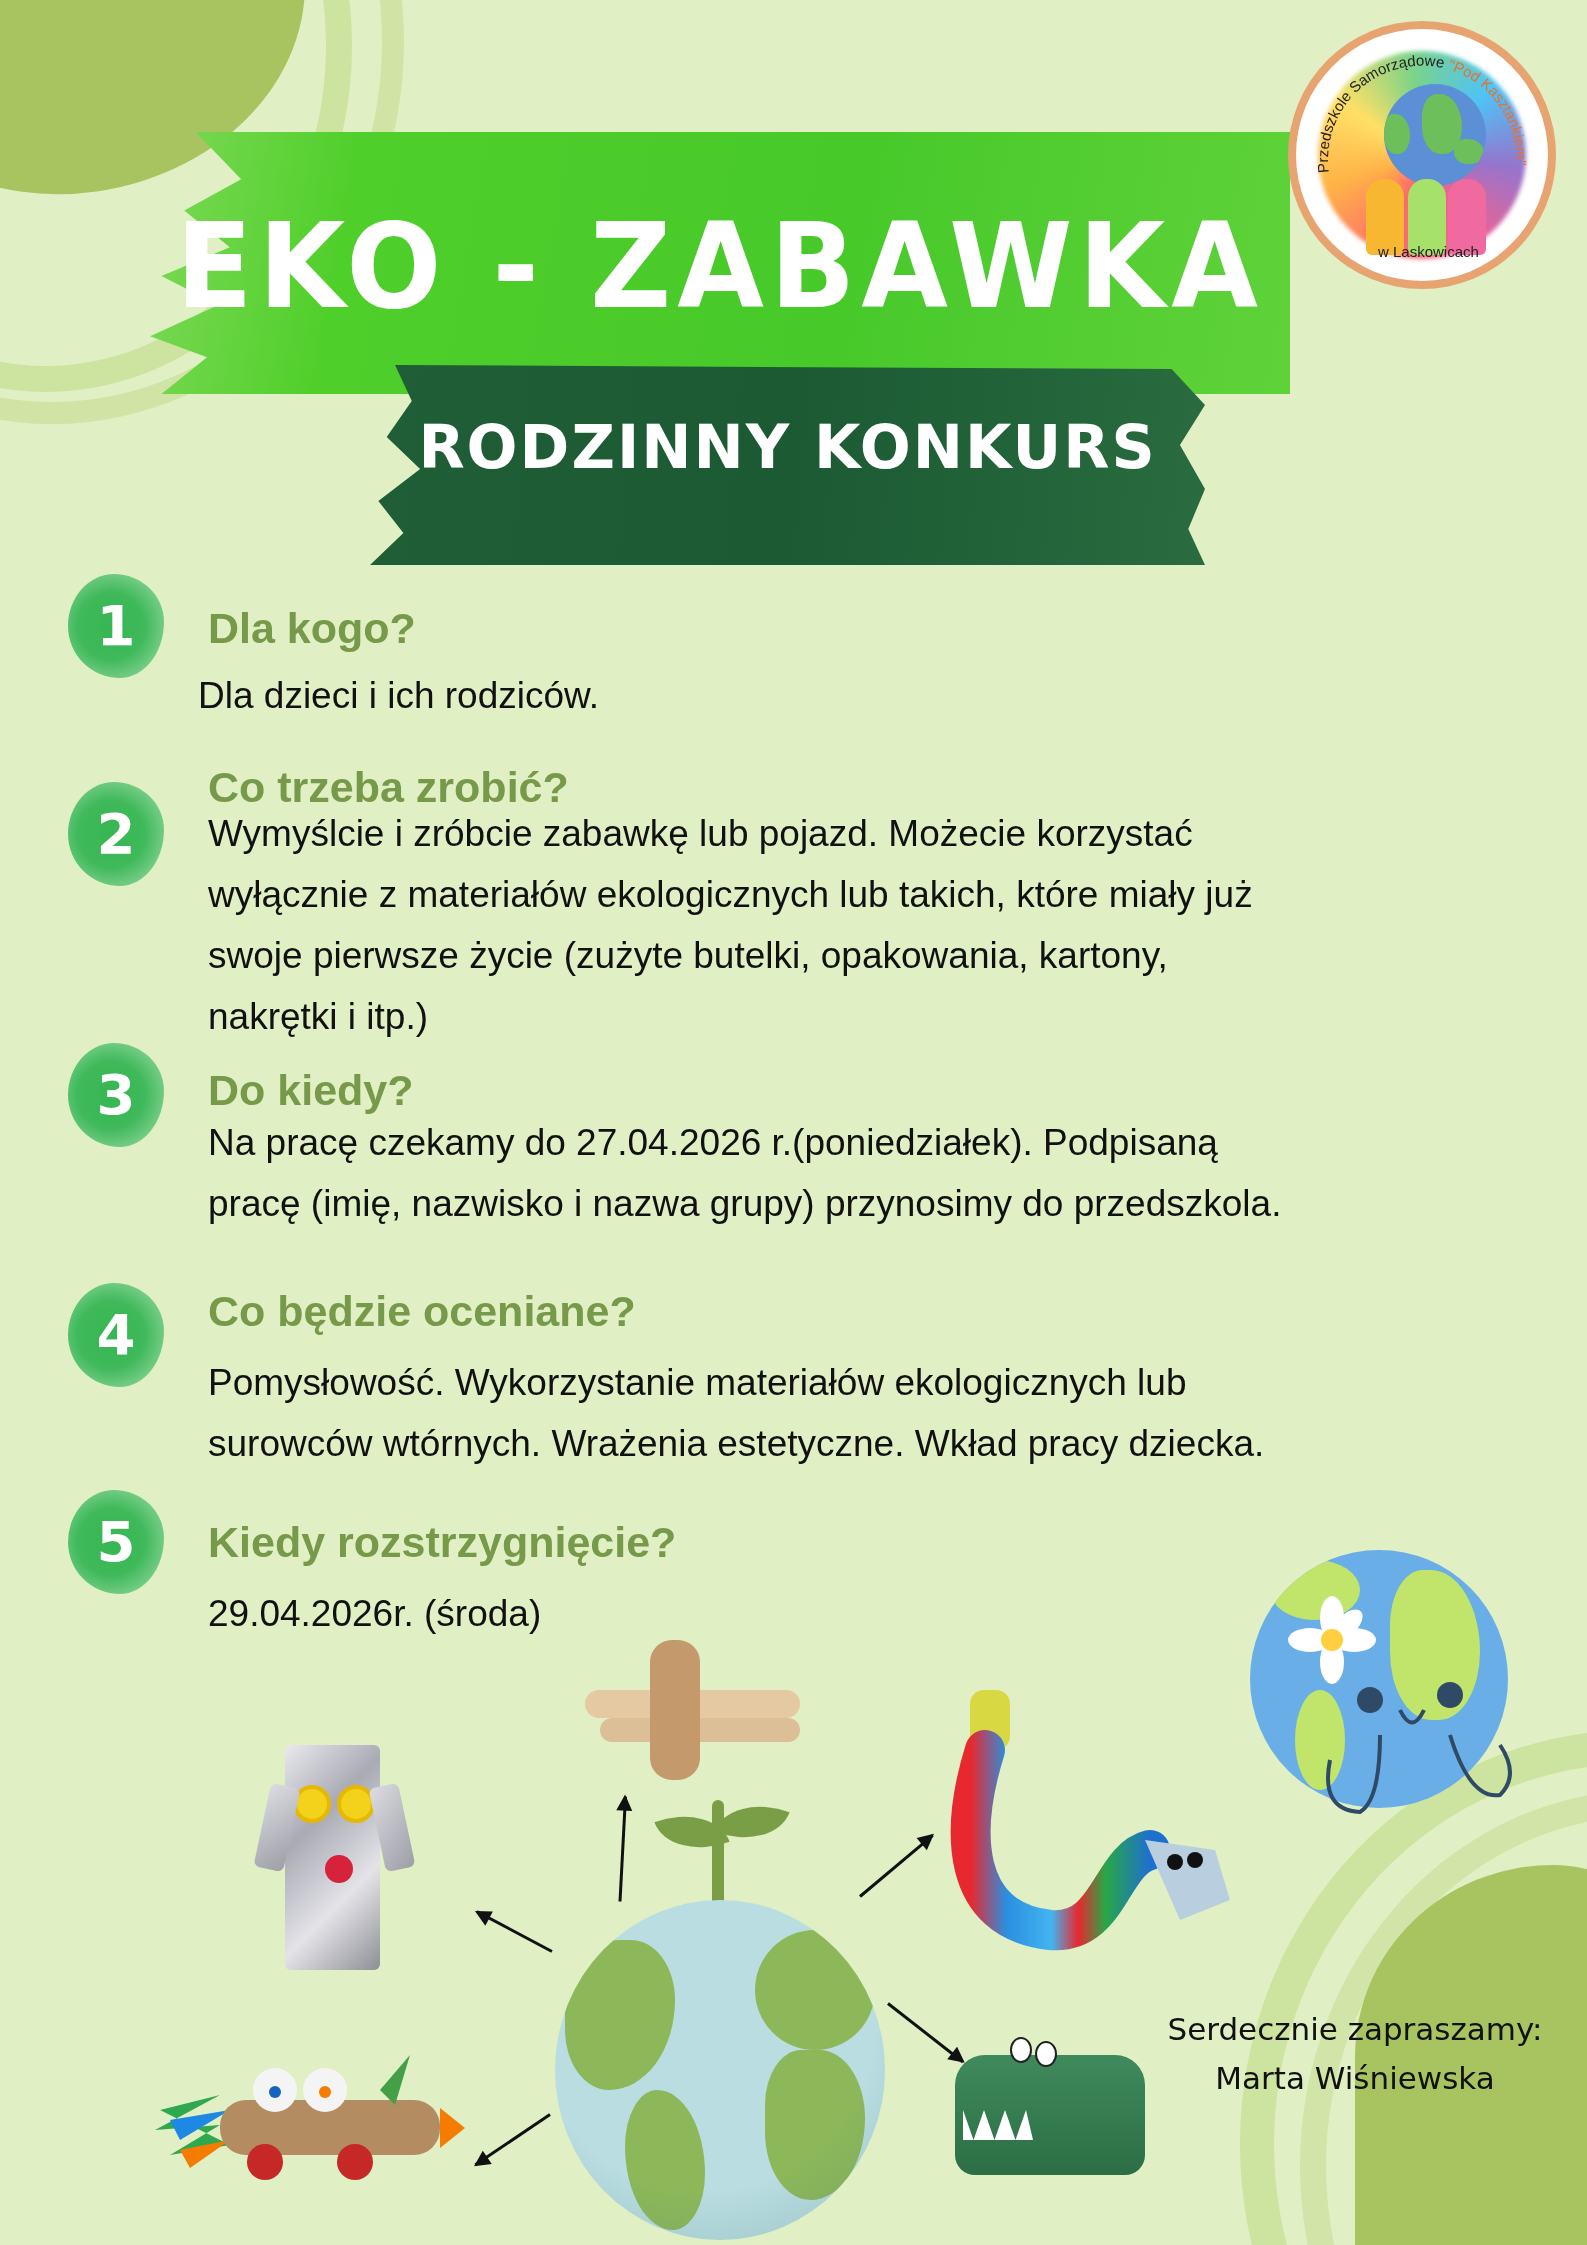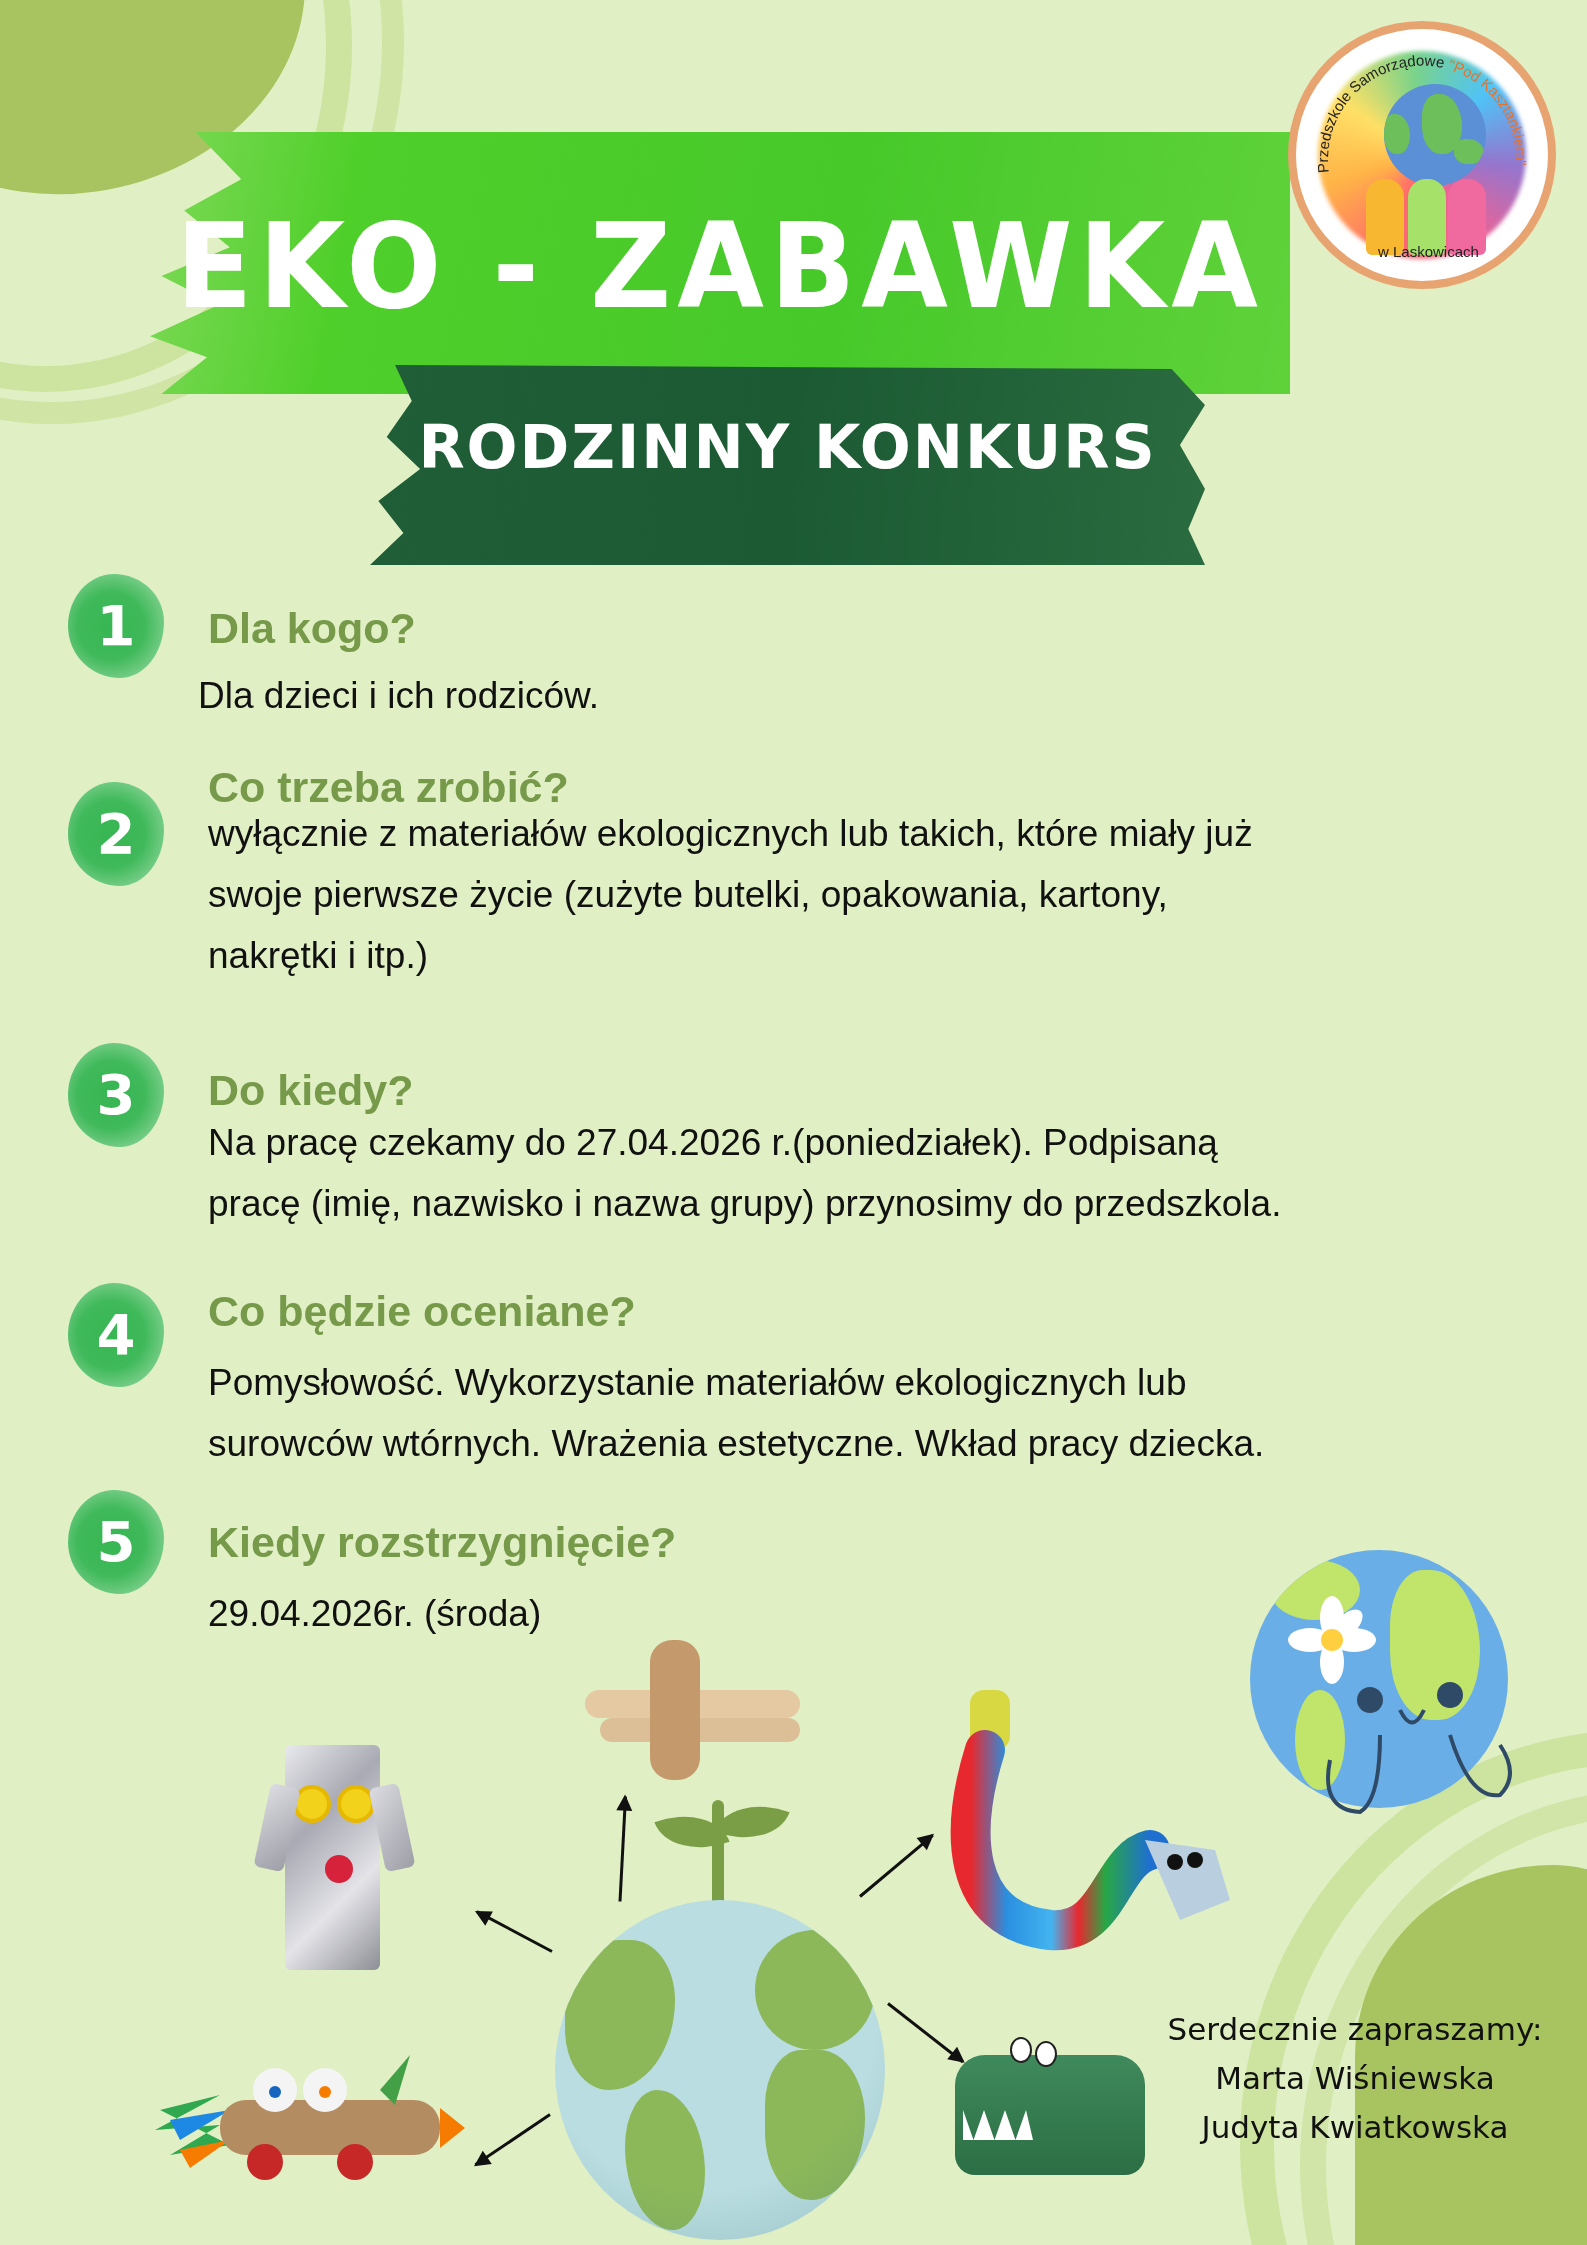--- a/index.html
+++ b/index.html
@@ -110,20 +110,21 @@
 
 <div class="abs badge" style="left:68px;top:574px;">1</div>
 <div class="abs heading" style="left:208px;top:603px;">Dla kogo?</div>
 <div class="abs body-text" style="left:198px;top:665px;">
   <div>Dla dzieci i ich rodziców.</div>
 </div>
 
 <div class="abs badge" style="left:68px;top:782px;">2</div>
 <div class="abs heading" style="left:208px;top:762px;">Co trzeba zrobić?</div>
 <div class="abs body-text" style="left:208px;top:803px;">
+  <div>Wymyślcie i zróbcie zabawkę lub pojazd. Możecie korzystać</div>
   <div>wyłącznie z materiałów ekologicznych lub takich, które miały już</div>
   <div>swoje pierwsze życie (zużyte butelki, opakowania, kartony,</div>
   <div>nakrętki i itp.)</div>
 </div>
 
 <div class="abs badge" style="left:68px;top:1043px;">3</div>
 <div class="abs heading" style="left:208px;top:1065px;">Do kiedy?</div>
 <div class="abs body-text" style="left:208px;top:1112px;">
   <div>Na pracę czekamy do 27.04.2026 r.(poniedziałek). Podpisaną</div>
   <div>pracę (imię, nazwisko i nazwa grupy) przynosimy do przedszkola.</div>
@@ -227,14 +228,13 @@
   <circle cx="125" cy="42" r="6" fill="#1565c0"></circle>
     <circle cx="175" cy="42" r="6" fill="#f57c00"></circle>
   <circle cx="115" cy="112" r="18" fill="#c62828"></circle>
     <circle cx="205" cy="112" r="18" fill="#c62828"></circle>
   <path d="M230 40 L260 5 L245 55 Z" fill="#43a047"></path>
 </svg>
 
 <div class="abs credits">
   <div>Serdecznie zapraszamy:</div>
   <div>Marta Wiśniewska</div>
-  <div>Judyta Kwiatkowska</div>
 </div>
 
 </body></html>

